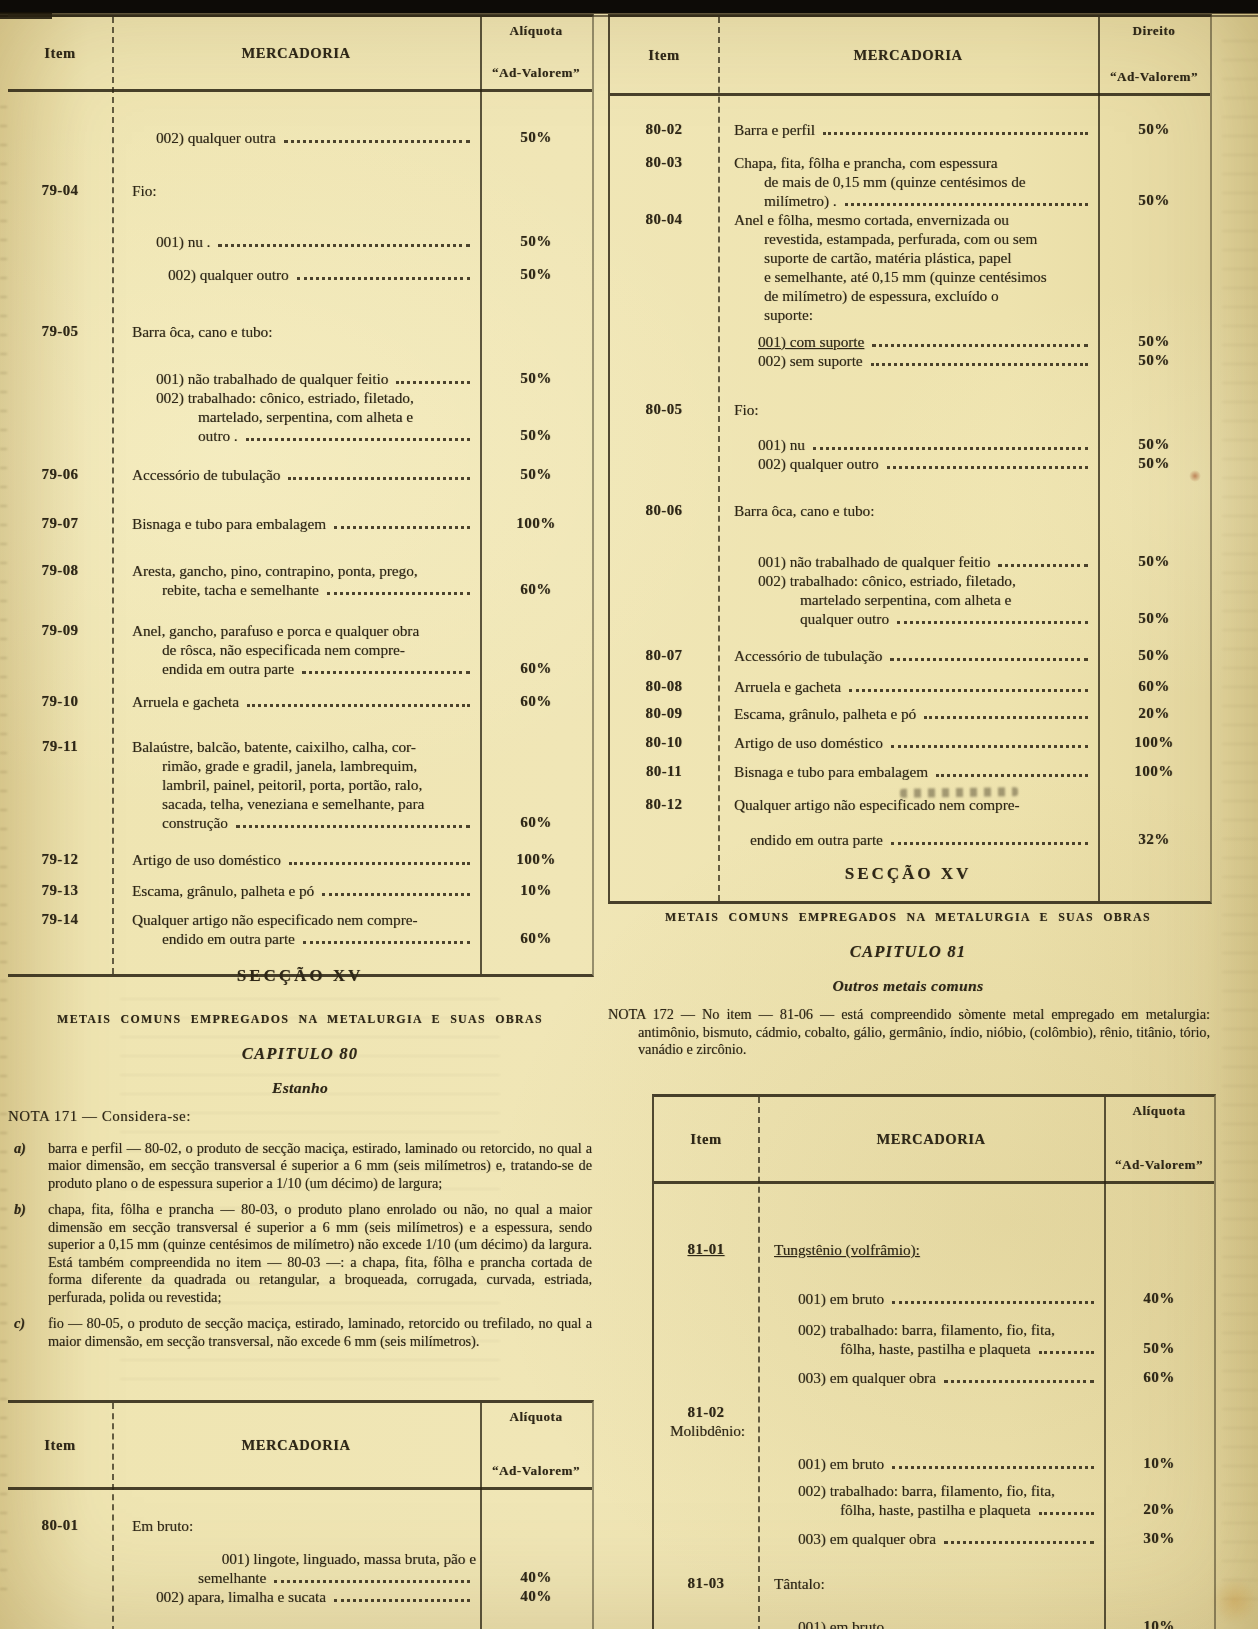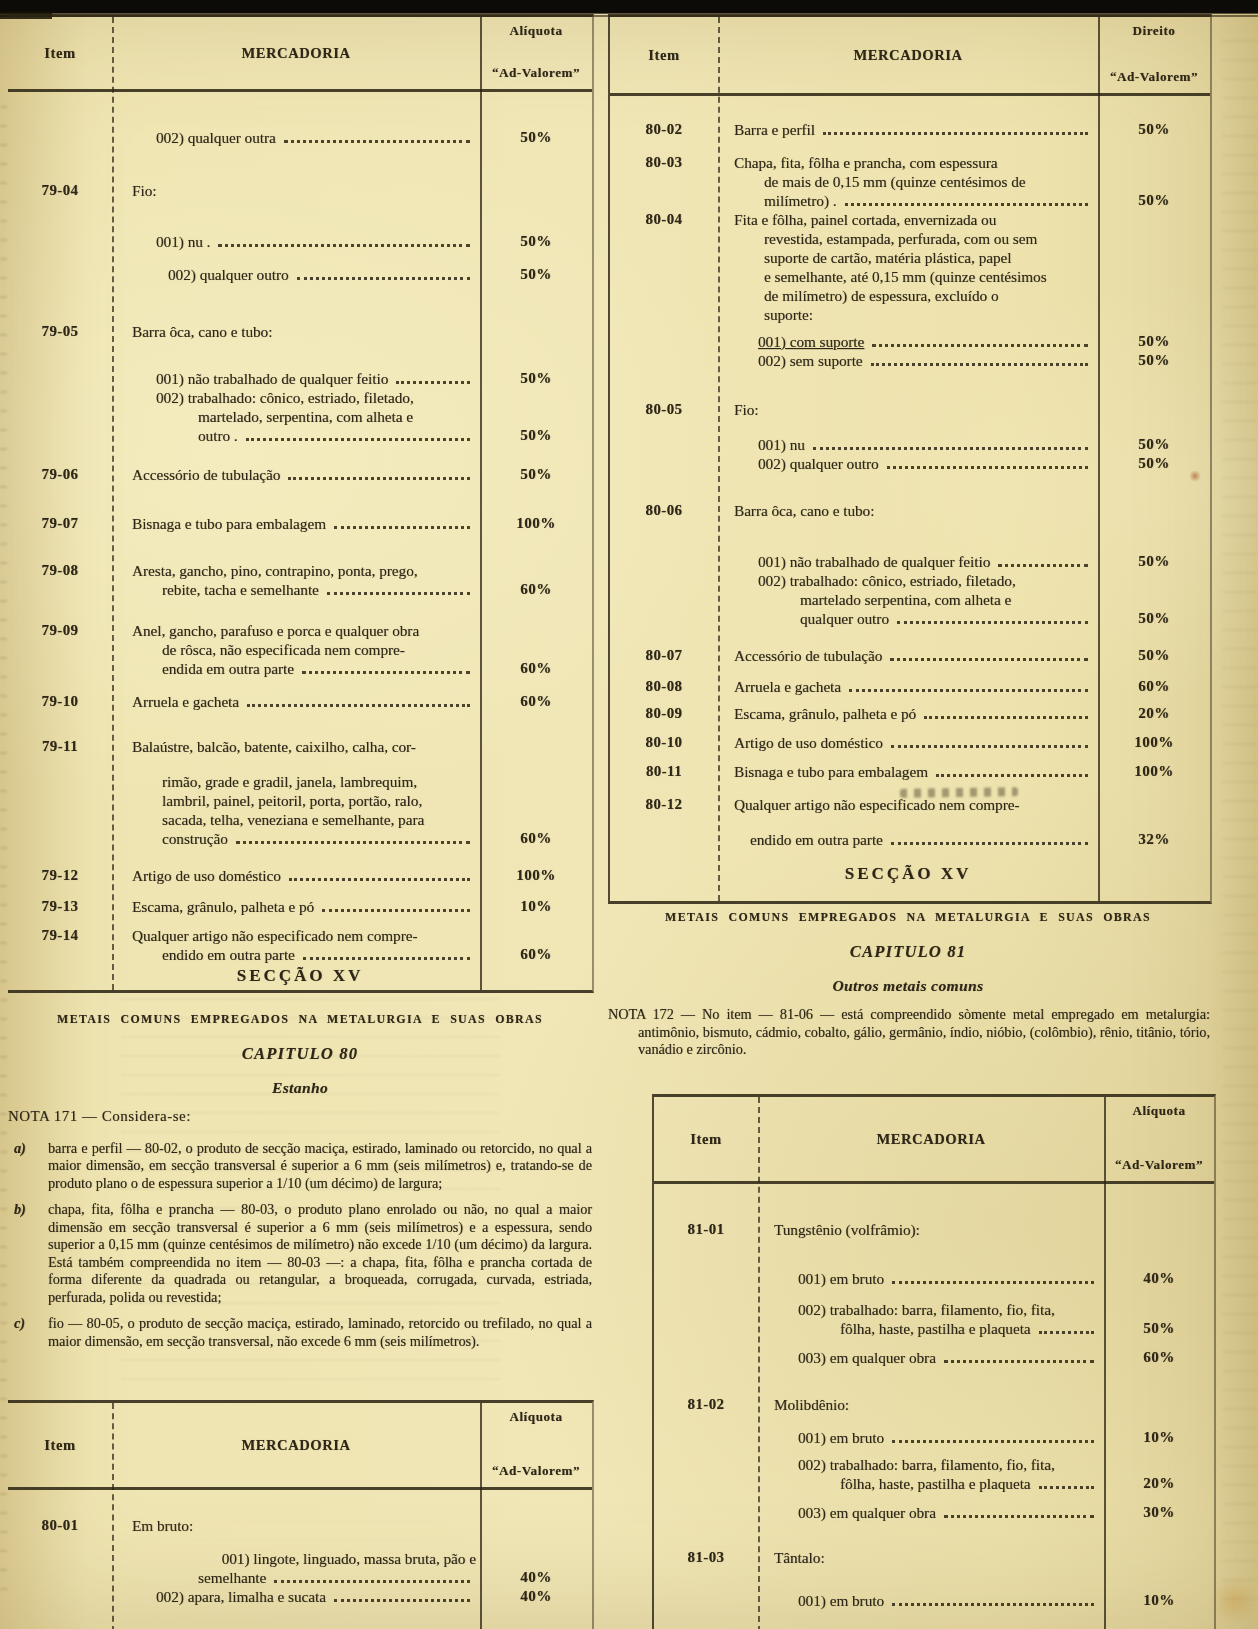--- a/index.html
+++ b/index.html
@@ -232,21 +232,21 @@
               </div>
             </div>
             <div class="c-pct" style="width: 112px;">60%</div>
           </div>
           <div class="trow" style="margin-top: 26px;">
             <div class="c-item" style="width: 104px;">79-11</div>
             <div class="c-desc" style="padding-left: 20px;">
               <div class="dline" style="padding-left: 0px;">
                 <span class="dtext">Balaústre, balcão, batente, caixilho, calha, cor-</span>
               </div>
-              <div class="dline" style="padding-left: 30px; margin-top: 16px;">
+              <div class="dline" style="padding-left: 30px;">
                 <span class="dtext">rimão, grade e gradil, janela, lambrequim,</span>
               </div>
               <div class="dline" style="padding-left: 30px;">
                 <span class="dtext">lambril, painel, peitoril, porta, portão, ralo,</span>
               </div>
               <div class="dline" style="padding-left: 30px;">
                 <span class="dtext">sacada, telha, veneziana e semelhante, para</span>
               </div>
               <div class="dline" style="padding-left: 30px;">
                 <span class="dtext">construção</span>
@@ -400,21 +400,21 @@
                 <span class="dtext">milímetro) .</span>
                 <span class="fill"></span>
               </div>
             </div>
             <div class="c-pct" style="width: 112px;">50%</div>
           </div>
           <div class="trow" style="margin-top: 0px;">
             <div class="c-item" style="width: 108px;">80-04</div>
             <div class="c-desc" style="padding-left: 16px;">
               <div class="dline" style="padding-left: 0px;">
-                <span class="dtext">Fita e fôlha, painel cortada, envernizada ou</span>
+                <span class="dtext">Anel e fôlha, mesmo cortada, envernizada ou</span>
               </div>
               <div class="dline" style="padding-left: 30px;">
                 <span class="dtext">revestida, estampada, perfurada, com ou sem</span>
               </div>
               <div class="dline" style="padding-left: 30px;">
                 <span class="dtext">suporte de cartão, matéria plástica, papel</span>
               </div>
               <div class="dline" style="padding-left: 30px;">
                 <span class="dtext">e semelhante, até 0,15 mm (quinze centésimos</span>
               </div>
@@ -599,21 +599,21 @@
         <div class="vl solid" style="left: 450px;"></div>
         <div class="t-head" style="height: 84px;">
           <div class="hc" style="width: 104px;">Item</div>
           <div class="hc" style="flex: 1 1 auto;">MERCADORIA</div>
           <div class="hc hc-rate" style="width: 110px;">
             <div>Alíquota</div>
             <div>“Ad-Valorem”</div>
           </div>
         </div>
         <div class="t-body" style="padding-bottom: 10px;">
-          <div class="trow" style="margin-top: 36px;">
+          <div class="trow" style="margin-top: 56px; text-decoration: underline;">
             <div class="c-item" style="width: 104px;">81-01</div>
             <div class="c-desc" style="padding-left: 16px;">
               <div class="dline" style="padding-left: 0px;">
                 <span class="dtext">Tungstênio (volfrâmio):</span>
               </div>
             </div>
             <div class="c-pct" style="width: 110px;"></div>
           </div>
           <div class="trow" style="margin-top: 30px;">
             <div class="c-item" style="width: 104px;"></div>
@@ -641,21 +641,21 @@
           <div class="trow" style="margin-top: 10px;">
             <div class="c-item" style="width: 104px;"></div>
             <div class="c-desc" style="padding-left: 16px;">
               <div class="dline" style="padding-left: 24px;">
                 <span class="dtext">003) em qualquer obra</span>
                 <span class="fill"></span>
               </div>
             </div>
             <div class="c-pct" style="width: 110px;">60%</div>
           </div>
-          <div class="trow" style="margin-top: 28px;">
+          <div class="trow" style="margin-top: 16px; flex-direction: column;">
             <div class="c-item" style="width: 104px;">81-02</div>
             <div class="c-desc" style="padding-left: 16px;">
               <div class="dline" style="padding-left: 0px;">
                 <span class="dtext">Molibdênio:</span>
               </div>
             </div>
             <div class="c-pct" style="width: 110px;"></div>
           </div>
           <div class="trow" style="margin-top: 14px;">
             <div class="c-item" style="width: 104px;"></div>

